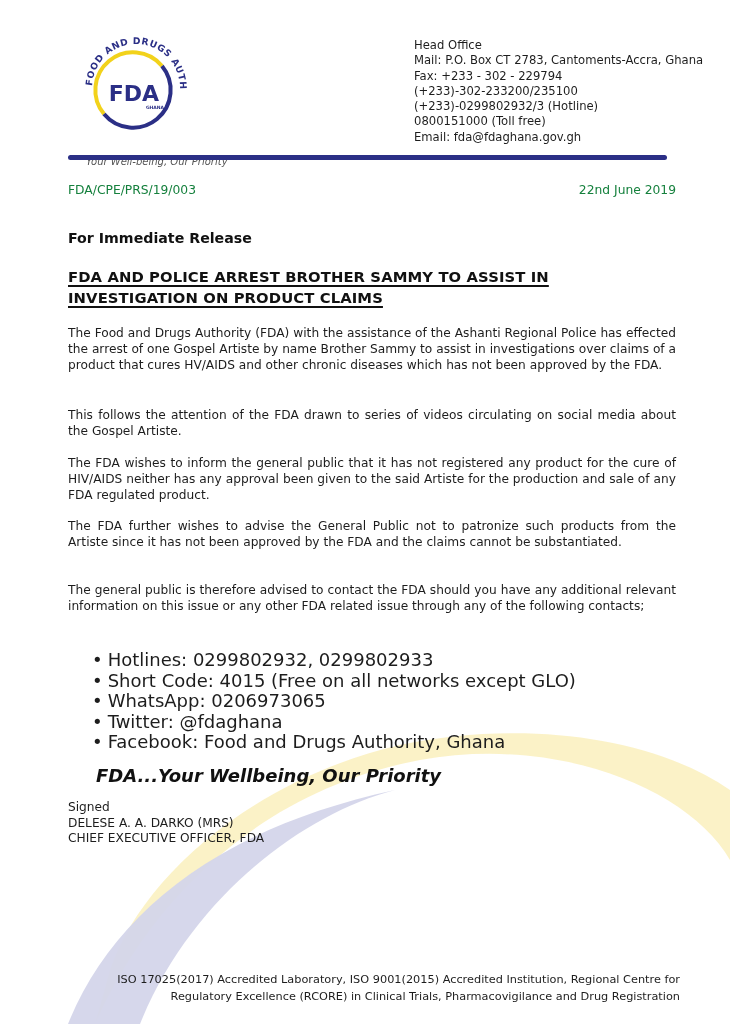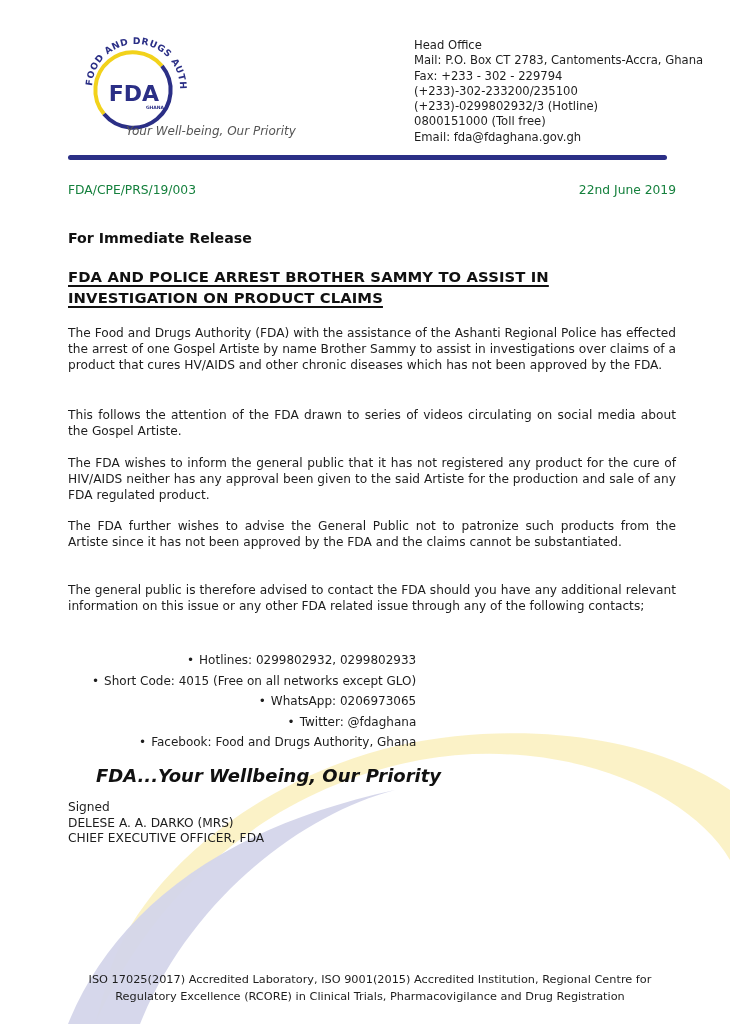--- a/index.html
+++ b/index.html
@@ -5,44 +5,44 @@
   * { margin: 0; padding: 0; box-sizing: border-box; }
   html, body { width: 730px; height: 1024px; background: #ffffff; overflow: hidden; }
   body { position: relative; font-family: "DejaVu Sans", sans-serif; color: #1a1a1a; }
 
   .swoosh { position: absolute; left: 0; top: 0; width: 730px; height: 1024px; z-index: 0; pointer-events: none; }
 
   .page { position: absolute; left: 0; top: 0; width: 730px; height: 1024px; z-index: 1; }
 
   
   .logo { position: absolute; left: 76px; top: 18px; width: 120px; height: 135px; }
-  .logo-tagline { position: absolute; left: 86px; top: 124px; font-size: 12px; font-style: italic; color: #555; white-space: nowrap; margin-left: 40px; }
+  .logo-tagline { position: absolute; left: 86px; top: 156px; font-size: 10px; font-style: italic; color: #555; white-space: nowrap; }
 
   .head-office { position: absolute; left: 386px; top: 38px; font-size: 11.6px; line-height: 15.3px; color: #1d1d1d; }
   .head-office div { white-space: nowrap; margin-left: 28px; }
 
   .header-rule { position: absolute; left: 68px; top: 155px; width: 599px; height: 5px; background: #2b2f86; border-radius: 3px; }
 
   .ref-line { position: absolute; left: 68px; top: 183px; width: 608px; font-size: 12.3px; display: flex; justify-content: space-between; color: #15803d; }
 
   .release { position: absolute; left: 68px; top: 230px; font-size: 14.2px; font-weight: bold; color: #111; text-align: right; }
 
   .headline { position: absolute; left: 68px; top: 266px; width: 590px; font-size: 14.8px; font-weight: bold; line-height: 21px; color: #111; text-decoration: underline; text-decoration-thickness: 1.5px; text-underline-offset: 3px; letter-spacing: 0.1px; }
 
   .para { position: absolute; left: 68px; width: 608px; font-size: 12.2px; line-height: 16.1px; text-align: justify; color: #1d1d1d; }
 
-  .contacts { position: absolute; left: 92px; top: 650px; font-size: 12px; line-height: 20.6px; color: #1d1d1d; list-style: none; text-align: right; }
+  .contacts { position: absolute; left: 92px; top: 650px; font-size: 18px; line-height: 20.6px; color: #1d1d1d; list-style: none; }
   .contacts li { white-space: nowrap; }
   .contacts li::before { content: "\2022"; margin-right: 5px; }
 
   .motto { position: absolute; left: 68px; top: 765px; font-size: 18px; font-weight: bold; font-style: italic; color: #111; margin-left: 28px; }
 
   .signature { position: absolute; left: 68px; top: 800px; font-size: 12.2px; line-height: 15.6px; color: #1d1d1d; }
 
-  .footer { position: absolute; left: 60px; top: 972px; width: 620px; font-size: 11.3px; line-height: 16.5px; text-align: center; color: #1d1d1d; }
+  .footer { position: absolute; left: 60px; top: 972px; width: 620px; font-size: 11.3px; line-height: 16.5px; text-align: right; color: #1d1d1d; }
 </style>
 </head>
 <body>
 
 <svg class="swoosh" viewBox="0 0 730 1024">
   <path d="M 95 1024 C 150 900, 260 790, 420 760 C 560 735, 690 790, 730 860 L 730 790 C 650 735, 520 720, 400 745 C 250 780, 140 880, 110 970 Z" fill="#fbf1c4" opacity="0.95"></path>
   <path d="M 68 1024 C 110 920, 210 830, 395 790 C 300 815, 190 900, 140 1024 Z" fill="#d4d5ea" opacity="0.95"></path>
 </svg>
 
 <div class="page">

